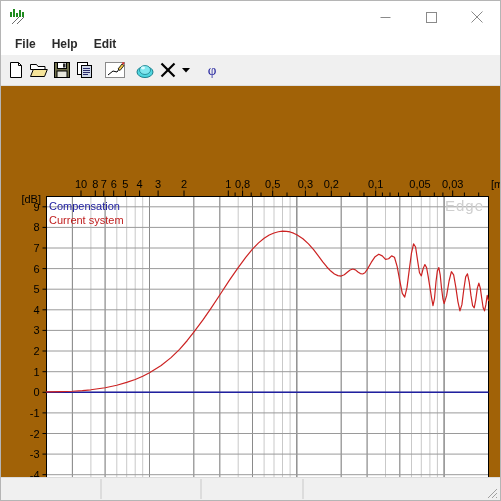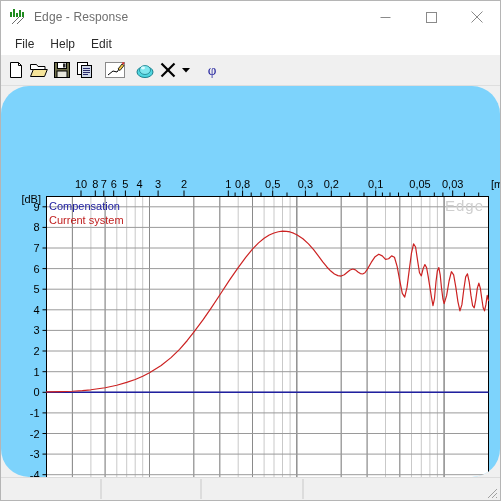--- a/index.html
+++ b/index.html
@@ -40,40 +40,40 @@
   .winbtns{position:absolute;right:0;top:0;height:32px;display:flex;}
   .winbtn{width:46px;height:32px;display:flex;align-items:center;justify-content:center;}
   .winbtn svg{display:block;}
 
   
   .menubar{
     height:22px;flex:0 0 22px;background:#ffffff;
     display:flex;align-items:center;padding-left:6px;
   }
   .menuitem{
-    font-size:12px;color:#2b2b2b;padding:2px 8px;white-space:nowrap;
+    font-size:12px;color:#2b2b2b;padding:2px 8px;white-space:nowrap;font-weight:bold;
   }
 
   
   .toolbar{
     height:30px;flex:0 0 30px;background:#f0f0f0;
     display:flex;align-items:center;padding-left:3px;
     border-bottom:1px solid #dedede;
   }
   .tb-btn{
     width:23px;height:23px;margin:0 0px;
     display:flex;align-items:center;justify-content:center;
     position:relative;
   }
   .tb-sep{width:7px;height:23px;}
   .tb-btn svg{display:block;}
 
   
   .client{
-    flex:1 1 auto;background:#7dd3fc;position:relative;overflow:hidden;border-radius:28px;
+    flex:1 1 auto;background:#a16207;position:relative;overflow:hidden;
   }
   #chart-svg{display:block;position:absolute;left:0;top:0;}
 
   .axis-label, .tick-label{
     font-family:"Liberation Sans", sans-serif;
     font-size:11px;fill:#000000;
   }
   .watermark{
     font-family:"Liberation Sans", sans-serif;
     font-size:15px;fill:#cfcfcf;letter-spacing:1px;
@@ -109,21 +109,20 @@
     <div class="app-icon">
       <div class="bars">
         <i style="left:0px;height:5px"></i>
         <i style="left:3px;height:8px"></i>
         <i style="left:6px;height:4px"></i>
         <i style="left:9px;height:7px"></i>
         <i style="left:12px;height:5px"></i>
       </div>
       <div class="sq"></div>
     </div>
-    <div class="title-text">Edge - Response</div>
 
     <div class="winbtns">
       <div class="winbtn">
         <svg width="11" height="11" viewBox="0 0 11 11">
             <line x1="0.5" y1="5.5" x2="10.5" y2="5.5" stroke="#8a8a8a" stroke-width="1"></line>
           </svg>
       </div>
       <div class="winbtn">
         <svg width="11" height="11" viewBox="0 0 11 11">
             <rect x="0.5" y="0.5" width="10" height="10" fill="none" stroke="#8a8a8a" stroke-width="1"></rect>

